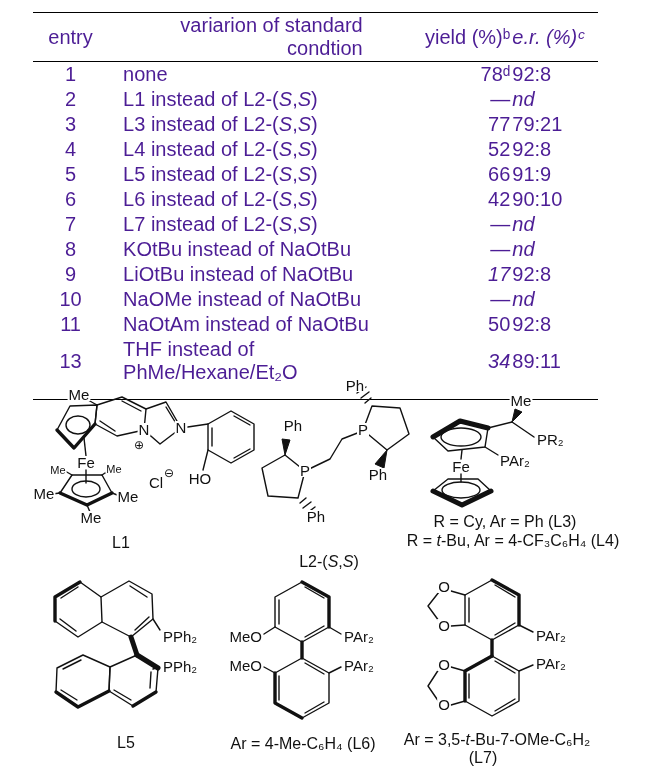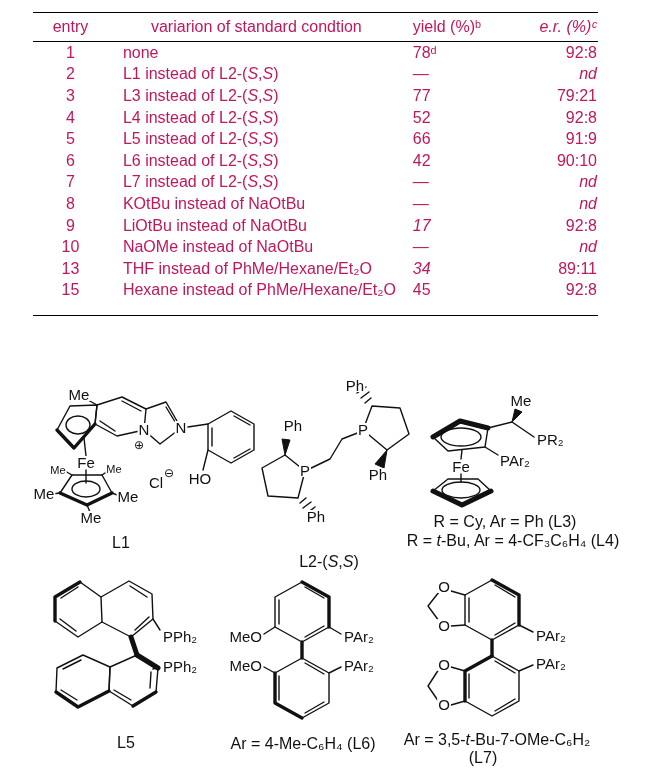--- a/index.html
+++ b/index.html
@@ -3,28 +3,28 @@
 <meta charset="utf-8">
 <style>
   html,body{margin:0;padding:0;}
   body{width:653px;height:783px;position:relative;background:#fff;overflow:hidden;
        font-family:"Liberation Sans","DejaVu Sans",sans-serif;color:#111;}
   .b{font-weight:400;}
   .i{font-style:italic;}
   
   .tablewrap{position:absolute;left:33px;top:12px;width:565px;
              border-top:1.7px solid #000;border-bottom:1.7px solid #000;padding-bottom:14px;}
-  table{width:100%;border-collapse:collapse;font-size:16px;color:#be185d;}
+  table{width:100%;border-collapse:collapse;font-size:20px;color:#4c1d95;}
   thead th{border-bottom:1.7px solid #000;height:26px;font-weight:400;vertical-align:middle;}
   tbody td{height:19.6px;vertical-align:middle;}
   .c-entry{width:80px;text-align:center;}
   .c-cond{width:282px;text-align:left;padding-left:15px;}
   th.c-cond{text-align:right;padding-left:0;padding-right:50px;}
-  .c-yield{width:110px;text-align:left;}
-  .c-er{width:93px;text-align:right;}
+  .c-yield{width:110px;text-align:right;}
+  .c-er{width:93px;text-align:left;}
   
   svg.scheme{position:absolute;left:0;top:0;width:653px;height:783px;}
   svg.scheme path, svg.scheme ellipse{fill:none;stroke:#111;stroke-width:1.4;
       stroke-linecap:round;stroke-linejoin:round;}
   svg.scheme .bd{stroke-width:3.4;}
   svg.scheme .bd2{stroke-width:5;}
   svg.scheme .wf{fill:#111;stroke:#111;stroke-width:1;}
   svg.scheme text{font-family:"Liberation Sans","DejaVu Sans",sans-serif;font-size:15px;fill:#111;stroke:none;}
   svg.scheme text.sm{font-size:11px;}
   svg.scheme text.sym{font-size:12px;}
@@ -107,36 +107,36 @@
     <td class="c-er">92:8</td>
   </tr>
 
   <tr>
     <td class="c-entry">10</td>
     <td class="c-cond"><span>NaOMe instead of NaOtBu</span></td>
     <td class="c-yield">—</td>
     <td class="c-er i">nd</td>
   </tr>
 
+  <tr>
+    <td class="c-entry">11</td>
+    <td class="c-cond"><span>NaOtAm instead of NaOtBu</span></td>
+    <td class="c-yield">50</td>
+    <td class="c-er">92:8</td>
+  </tr>
 
 
   <tr>
     <td class="c-entry">13</td>
     <td class="c-cond"><span>THF instead of PhMe/Hexane/Et₂O</span></td>
     <td class="c-yield i">34</td>
     <td class="c-er">89:11</td>
   </tr>
 
 
-  <tr>
-    <td class="c-entry">15</td>
-    <td class="c-cond"><span>Hexane instead of PhMe/Hexane/Et₂O</span></td>
-    <td class="c-yield">45</td>
-    <td class="c-er">92:8</td>
-  </tr>
 </tbody>
   </table>
 </div>
 
 <svg class="scheme" viewBox="0 0 653 783">
 
   <g>
     <path d="M97,405 L122,397 L146,409 L144,430 L117,436 L95,424 Z"></path>
     <path d="M122,401 L141,411"></path>
     <path d="M100,421 L115,431"></path>

